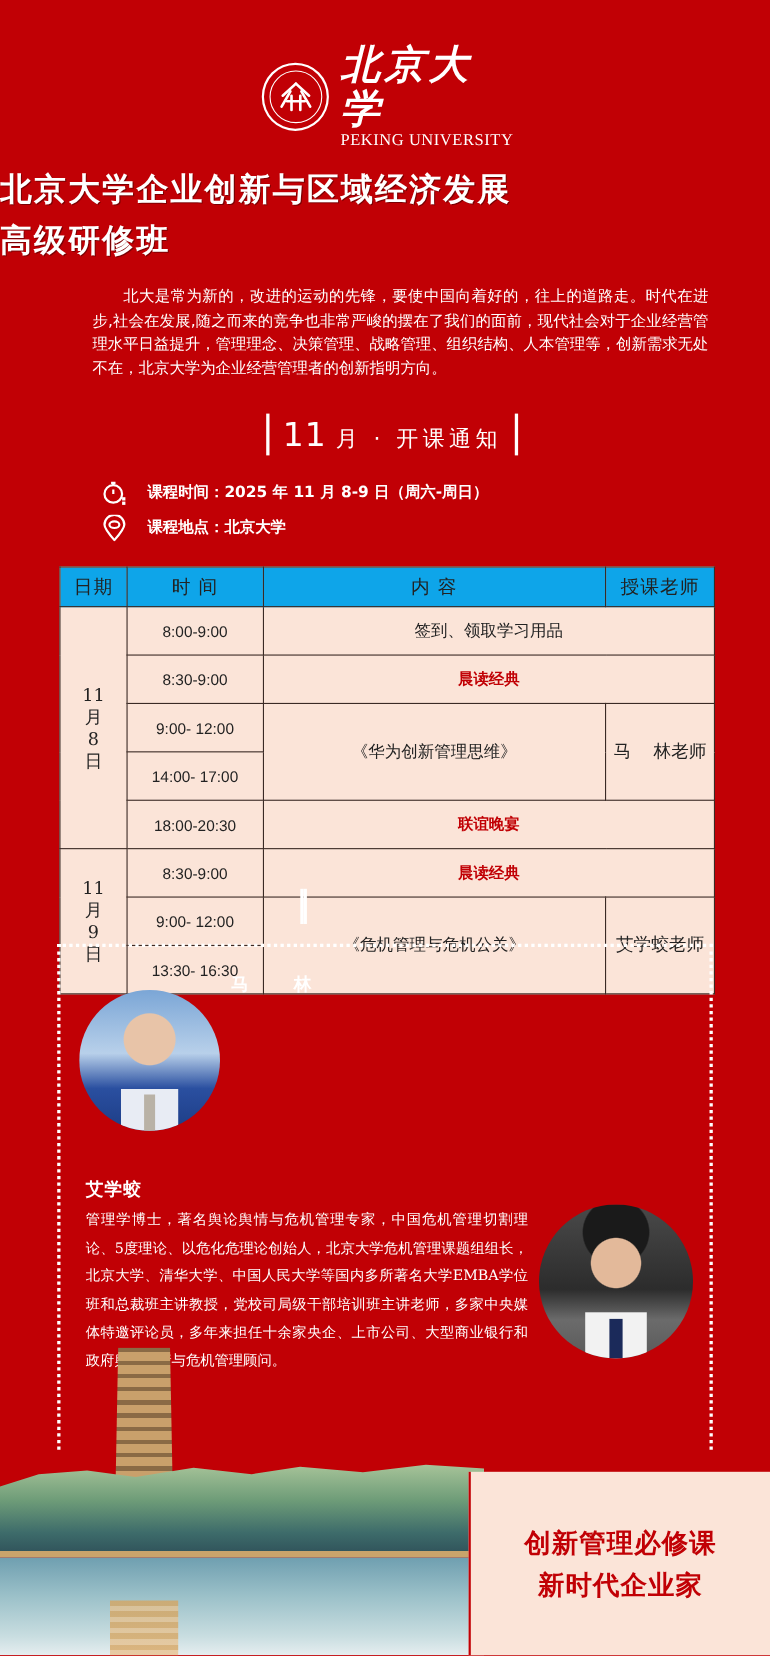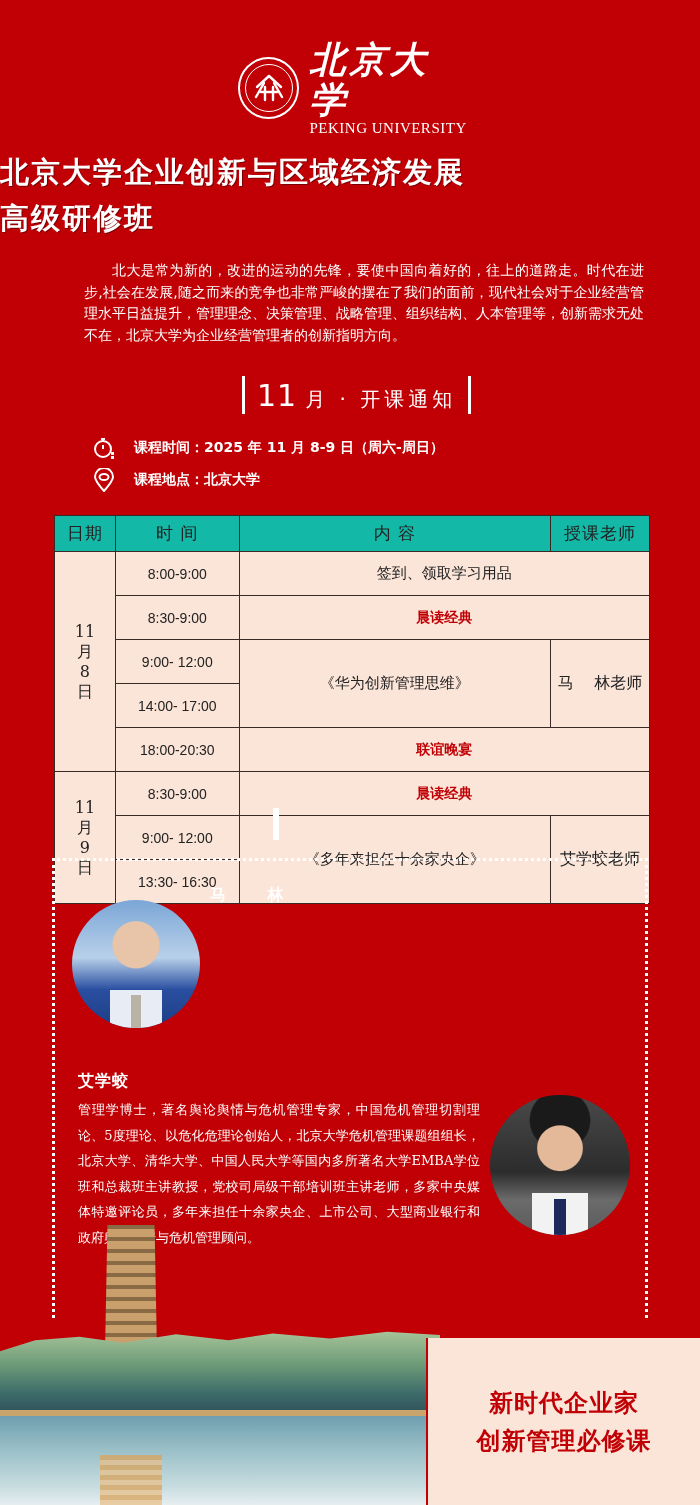--- a/index.html
+++ b/index.html
@@ -41,21 +41,21 @@
 
   
   .info { position: absolute; left: 92px; display: flex; align-items: center; font-size: 14px; font-weight: bold; }
   .info .ico { width: 24px; height: 24px; margin-right: 18px; display: flex; align-items: center; justify-content: center; }
   .info.time { top: 436px; }
   .info.place { top: 468px; }
 
   
   .sched { position: absolute; left: 54px; top: 515px; width: 596px; border-collapse: collapse; background: #fbe4d8; color: #222; }
   .sched td, .sched th { border: 1.5px solid #3a2a25; text-align: center; font-family: "DejaVu Serif", serif; font-weight: normal; }
-  .sched th { background: #14b8a6; font-size: 17px; height: 36px; letter-spacing: 1px; }
+  .sched th { background: #0ea5e9; font-size: 17px; height: 36px; letter-spacing: 1px; }
   .sched td { font-size: 14px; height: 44px; }
   .sched td.date { font-size: 16px; line-height: 20px; }
   .sched td.time { font-family: "Liberation Sans", sans-serif; font-size: 14px; }
   .sched td.red { color: #c10005; font-weight: bold; font-family: "DejaVu Sans", sans-serif; }
   .sched td.content { font-size: 15px; }
   .sched td.teacher { font-size: 16px; }
 
   
   .frame { position: absolute; left: 52px; top: 858px; width: 596px; height: 460px; border-top: 3px dotted #fff; border-left: 3px dotted #fff; border-right: 3px dotted #fff; }
 
@@ -194,21 +194,21 @@
         <div>11</div>
             <div>月</div>
             <div>9</div>
             <div>日</div>
       </td>
       <td class="time">8:30-9:00</td>
       <td class="red" colspan="2">晨读经典</td>
     </tr>
     <tr>
       <td class="time">9:00- 12:00</td>
-      <td class="content" rowspan="2">《多年来担任十余家央企》</td>
+      <td class="content" rowspan="2">《危机管理与危机公关》</td>
       <td class="teacher" rowspan="2">艾学蛟老师</td>
     </tr>
     <tr>
       <td class="time">13:30- 16:30</td>
     </tr>
   </tbody>
     </table>
 
   <div class="sec-head faculty">
     <span class="bar"></span>
@@ -232,16 +232,16 @@
 
   <div class="pagoda"></div>
   <div class="scene">
     <div class="hills"></div>
     <div class="shore"></div>
     <div class="water"></div>
   </div>
   <div class="pagoda-refl"></div>
 
   <div class="promo">
+    <div>创新管理必修课</div>
     <div>新时代企业家</div>
-    <div>创新管理必修课</div>
   </div>
 </div>
 
 </body></html>

